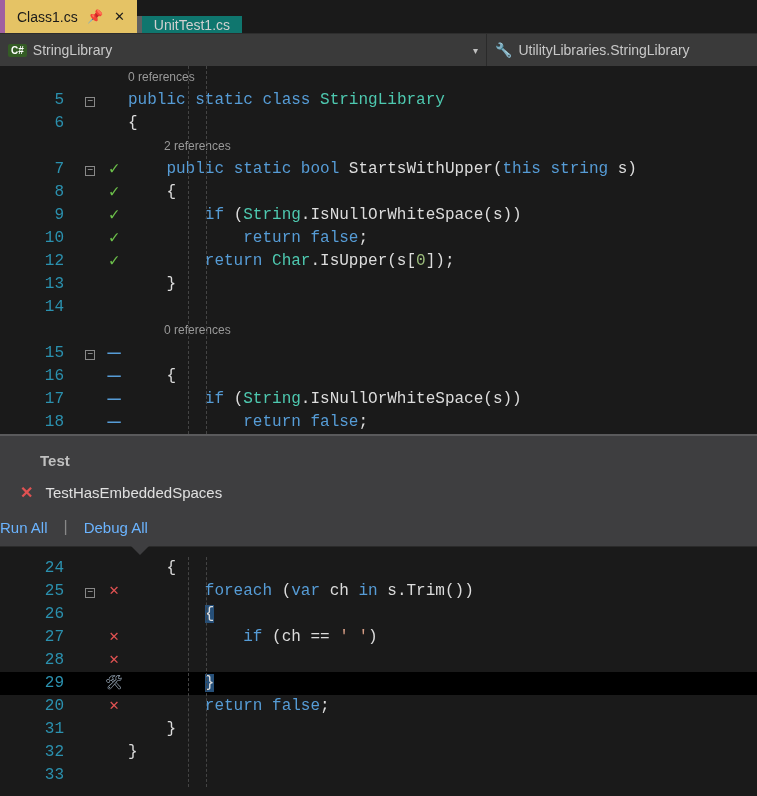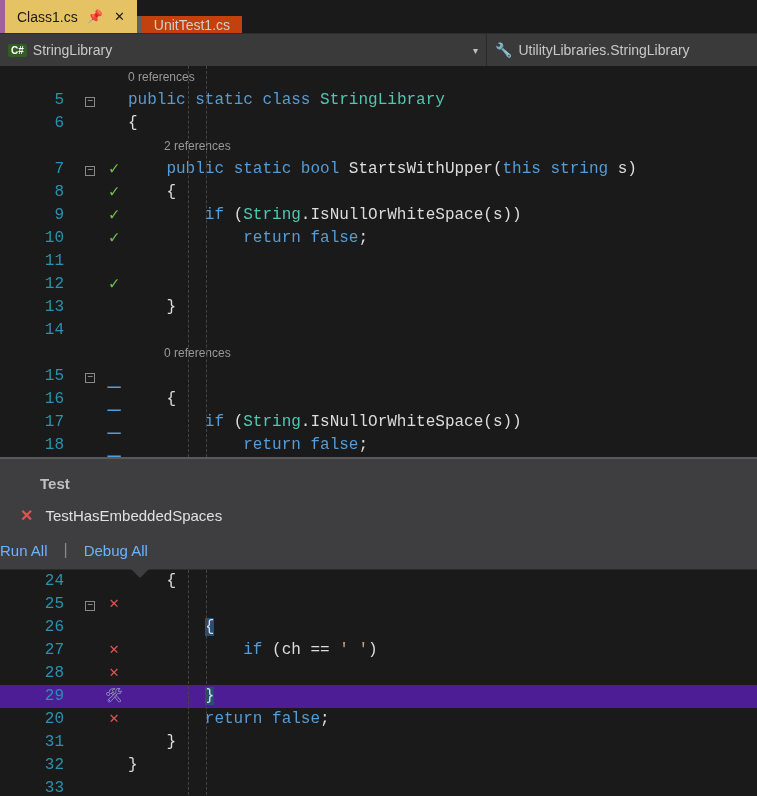--- a/index.html
+++ b/index.html
@@ -29,21 +29,21 @@
     font-size: 14px;
     cursor: pointer;
   }
   .tab.active {
     background: #e5c365;
     color: #1a1a1a;
     border-left: 5px solid #a060a0;
     justify-content: center;
   }
   .tab.inactive {
-    background: #c2410c;
+    background: #0f766e;
     border-left: 5px solid #606060;
     color: #d0d0d0;
     margin-top: 16px;
   }
   .pin, .close {
     font-size: 13px;
     line-height: 1;
   }
 
   
@@ -85,21 +85,21 @@
     display:flex;
     flex-direction:column;
     height: calc(796px - 34px - 32px);
     overflow:hidden;
   }
   .code-area {
     position:relative;
   }
   .line {
     display:flex;
-    align-items:flex-end;
+    align-items:center;
     height:23px;
     font-size:16px;
     line-height:23px;
   }
   .ln {
     width:80px;
     text-align:right;
     padding-right:16px;
     color:#2b91af;
     flex-shrink:0;
@@ -197,21 +197,21 @@
   
   .guides {
     position:absolute;
     top:0; bottom:0;
     border-left:1px dashed #444;
   }
   .g1{ left:188px;} .g2{ left:206px;}
 
   .wrench-icon { color:#a0b0c0; font-size:14px; }
   .proj-icon { color:#d4a84b; font-size:14px; }
-  .hl-line { background:#4c1d95; }
+  .hl-line { background:#000000; }
 </style>
 </head>
 <body>
 
 <div class="tabs">
   <div class="tab active">
     <span>Class1.cs</span>
     <span class="pin">📌</span>
     <span class="close">✕</span>
   </div>
@@ -287,31 +287,26 @@
       <span class="code">        <span class="kw">if</span> <span class="punc">(</span><span class="type">String</span><span class="punc">.</span><span class="ident">IsNullOrWhiteSpace</span><span class="punc">(s))</span></span>
       </div>
 
     <div class="line">
         <span class="ln">10</span>
         <span class="fold"></span>
       <span class="glyph pass-check">✓</span>
       <span class="code">            <span class="kw">return</span> <span class="kw">false</span><span class="punc">;</span></span>
       </div>
 
-    <div class="line">
-        <span class="ln">11</span>
-        <span class="fold"></span>
-        <span class="glyph"></span>
-      <span class="code"></span>
-      </div>
 
     <div class="line">
         <span class="ln">12</span>
         <span class="fold"></span>
       <span class="glyph pass-check">✓</span>
+      <span class="code">        <span class="kw">return</span> <span class="type">Char</span><span class="punc">.</span><span class="ident">IsUpper</span><span class="punc">(s[</span><span class="num">0</span><span class="punc">]);</span></span>
       </div>
 
     <div class="line">
         <span class="ln">13</span>
         <span class="fold"></span>
         <span class="glyph"></span>
       <span class="code punc">    }</span>
       </div>
 
     <div class="line">
@@ -378,20 +373,21 @@
         <span class="ln">24</span>
         <span class="fold"></span>
         <span class="glyph"></span>
       <span class="code punc">    {</span>
       </div>
 
     <div class="line">
         <span class="ln">25</span>
       <span class="fold"><span class="foldbox">−</span></span>
       <span class="glyph fail-x">✕</span>
+      <span class="code">        <span class="kw">foreach</span> <span class="punc">(</span><span class="kw">var</span> <span class="ident">ch</span> <span class="kw">in</span> <span class="ident">s</span><span class="punc">.</span><span class="ident">Trim</span><span class="punc">())</span></span>
       </div>
 
     <div class="line">
         <span class="ln">26</span>
         <span class="fold"></span>
         <span class="glyph"></span>
       <span class="code">        <span class="punc hl">{</span></span>
       </div>
 
     <div class="line">

